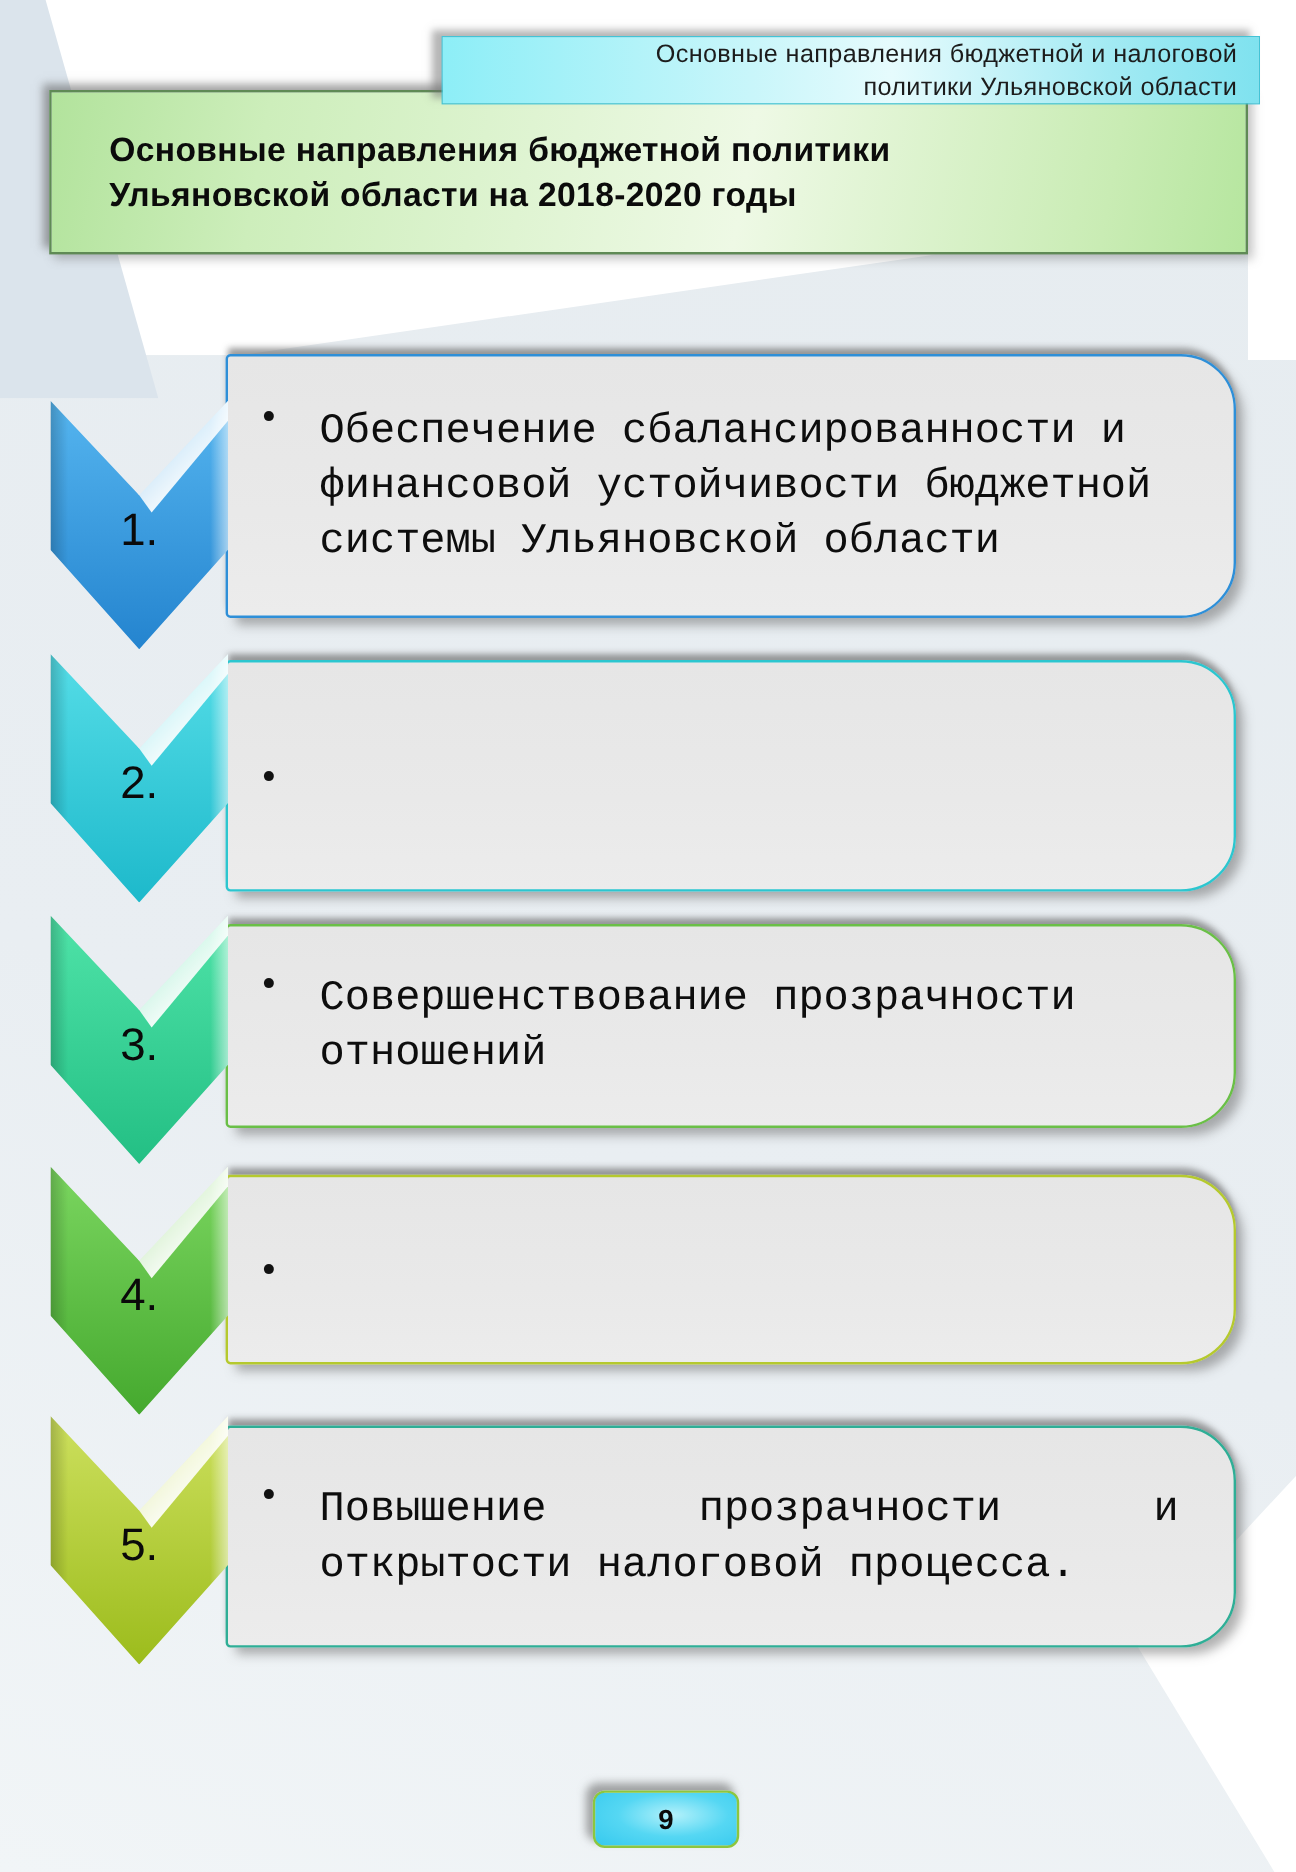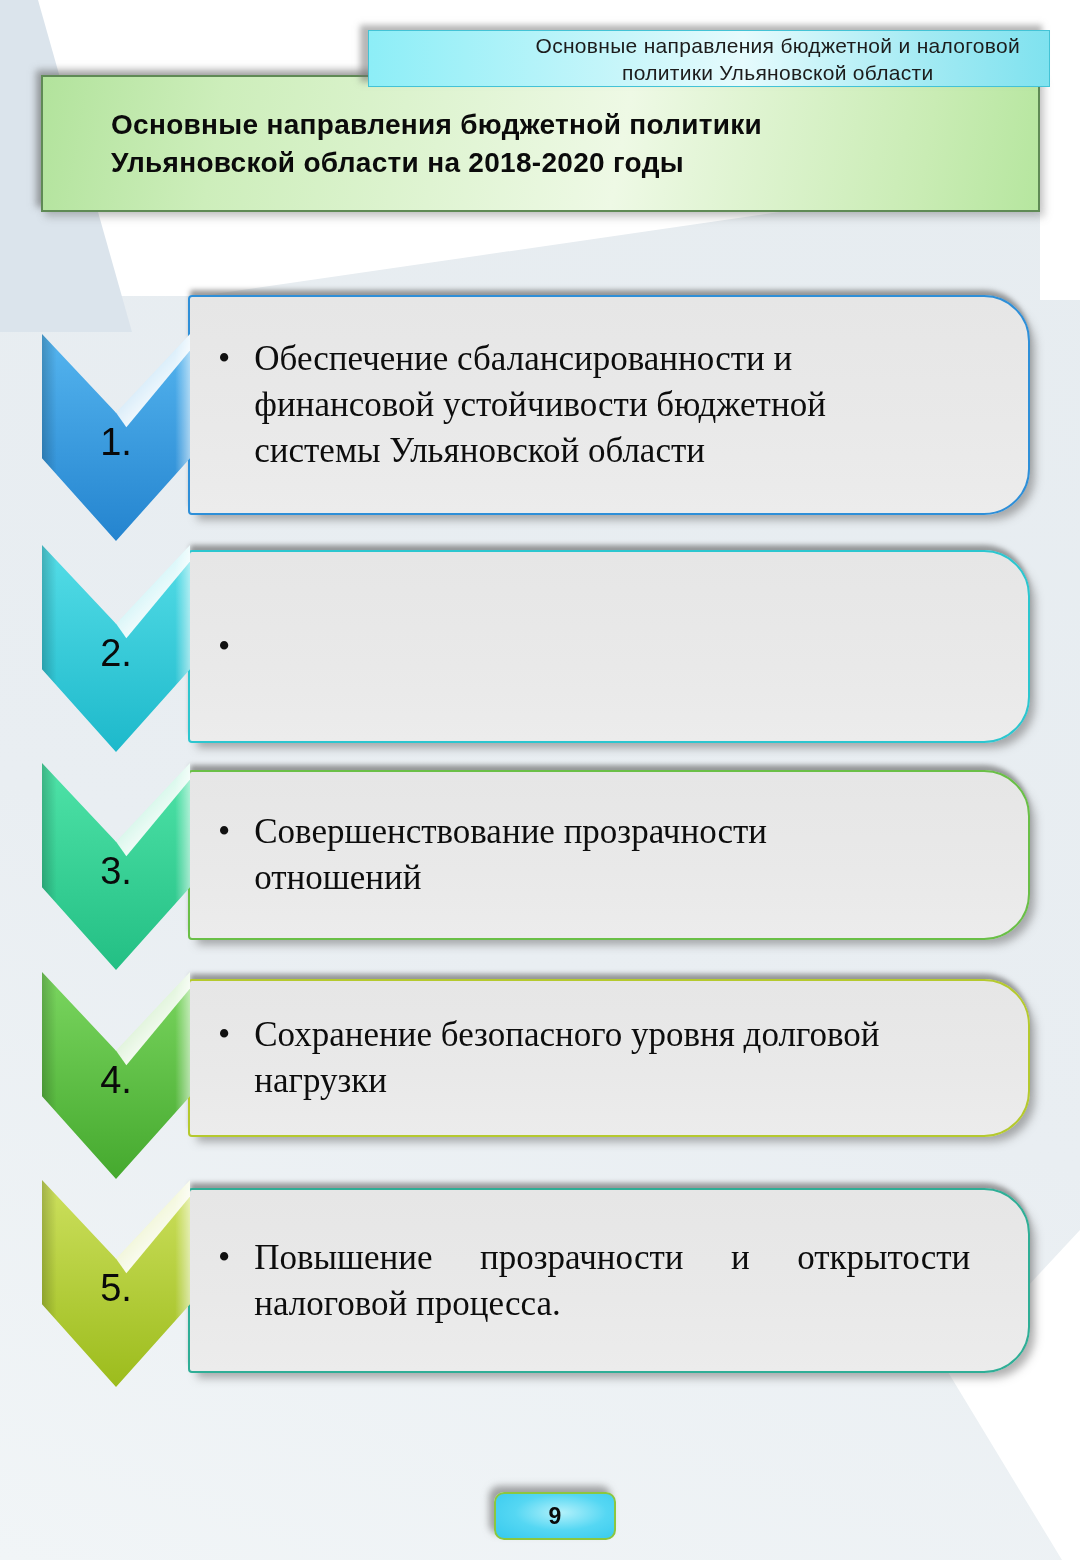--- a/index.html
+++ b/index.html
@@ -20,44 +20,44 @@
   .corner-wedge{left:0;top:0;width:140px;height:332px;background:#dbe4ec;
     clip-path:polygon(0 0,38px 0,132px 332px,0 332px);}
   
   .header-tab{
     position:absolute;left:368px;top:30px;width:682px;height:57px;
     background:linear-gradient(90deg,#8deef7 0%,#c9f6fa 38%,#e6fbfd 55%,#a2eaf3 82%,#7fe2ef 100%);
     border:1px solid #43c3d6;box-sizing:border-box;
     box-shadow:-8px -5px 6px rgba(110,110,110,.5);
     display:flex;align-items:center;justify-content:flex-end;z-index:4;
   }
-  .header-tab p{margin:15px;padding:2px 14px 2px 0;text-align:center;color:#1c1c1c;
+  .header-tab p{margin:4px;padding:2px 14px 2px 0;text-align:right;color:#1c1c1c;
     font-size:21px;line-height:27px;white-space:pre-line;letter-spacing:.3px;}
   
   .title-box{
     position:absolute;left:41px;top:75px;width:999px;height:137px;box-sizing:border-box;
     background:linear-gradient(100deg,#b2e39c 0%,#cdeebb 18%,#eef9e5 58%,#c9ecb4 88%,#b6e69f 100%);
     border:2px solid #5f8a55;
     box-shadow:-5px -5px 7px rgba(95,95,95,.55),4px 5px 8px rgba(95,95,95,.35);
     display:flex;align-items:center;z-index:3;
   }
-  .title-box h1{margin:0;padding:0 20px 0 68px;font-size:28px;line-height:38px;
+  .title-box h1{margin:0;padding:0 20px 0 48px;font-size:28px;line-height:38px;
     font-weight:bold;color:#0b0b0b;white-space:pre-line;letter-spacing:.3px;}
   
   .item-box{
     position:absolute;left:188px;width:842px;box-sizing:border-box;
     border:2px solid var(--bc,#888);border-radius:4px 46px 46px 4px;
     background:linear-gradient(180deg,#e6e6e6 0%,#e9e9e9 60%,#ececec 100%);
     box-shadow:0 -7px 5px -2px rgba(105,105,105,.65),7px 7px 9px -2px rgba(100,100,100,.5);
     display:flex;align-items:center;z-index:2;
   }
   .item-content{display:flex;align-items:flex-start;padding:8px 28px 8px 28px;}
   .bullet{font-family:"Liberation Serif",serif;font-size:35px;line-height:46px;
     color:#111;margin-right:24px;}
-  .item-text{margin:0;font-family:Liberation Serif, serif;font-size:35px;line-height:46px;
+  .item-text{margin:12px;font-family:Liberation Mono, monospace;font-size:35px;line-height:46px;
     color:#0d0d0d;white-space:pre-line;max-width:716px;}
   .item-text.justify{white-space:normal;text-align:justify;width:716px;}
   
   .chevron{
     position:absolute;width:148px;height:207px;z-index:3;
     clip-path:polygon(0 0,50% 38%,100% 0,100% 60%,50% 100%,0 60%);
     background:
       linear-gradient(to right,rgba(0,0,0,.20) 0%,rgba(0,0,0,0) 10%),
       linear-gradient(to right,rgba(255,255,255,0) 90%,rgba(255,255,255,.55) 100%),
       linear-gradient(180deg,var(--ct,#999) 0%,var(--cb,#555) 100%);
@@ -133,22 +133,20 @@
 отношений</p>
     </div>
   </div>
 
   <div class="chevron" style="left: 42px; top: 972px; --ct: #7bd660; --cb: #45a92e;">
     <span class="chev-num">4.</span>
   </div>
   <div class="item-box" style="top: 979px; height: 158px; --bc: #b5c92e;">
     <div class="item-content">
       <span class="bullet">•</span>
-      <p class="item-text">Сохранение безопасного уровня долговой
-нагрузки</p>
     </div>
   </div>
 
   <div class="chevron" style="left: 42px; top: 1180px; --ct: #cde05e; --cb: #9cbc1c;">
     <span class="chev-num">5.</span>
   </div>
   <div class="item-box" style="top: 1188px; height: 185px; --bc: #2fae96;">
     <div class="item-content">
       <span class="bullet">•</span>
       <p class="item-text justify">Повышение прозрачности и открытости налоговой процесса.</p>

